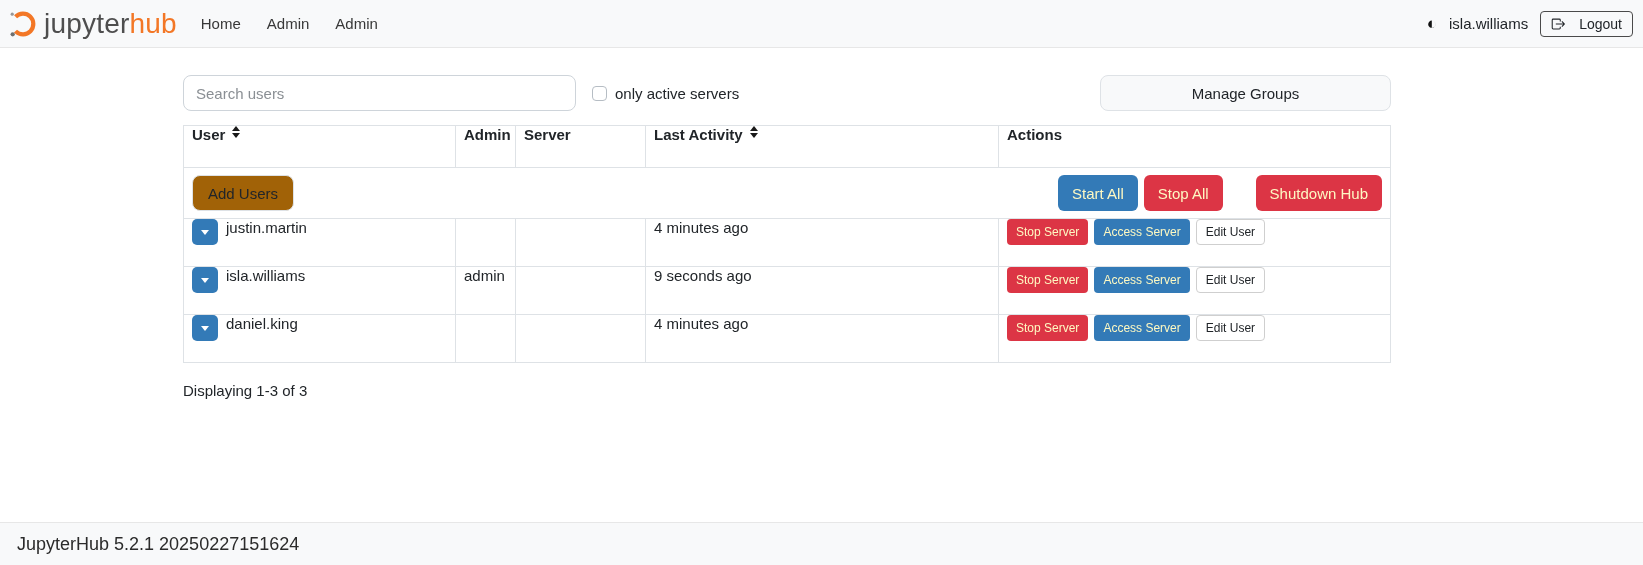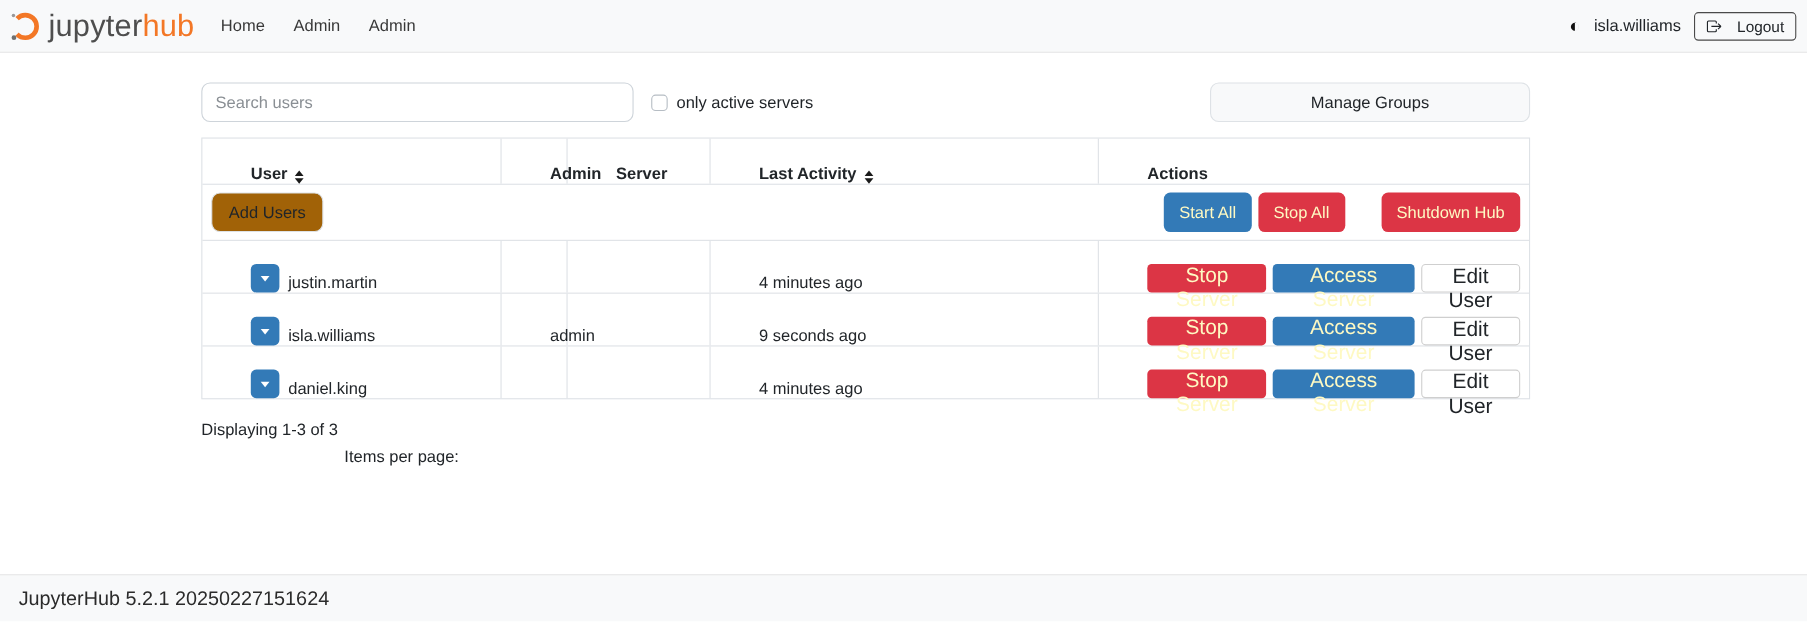--- a/index.html
+++ b/index.html
@@ -26,21 +26,21 @@
   .search-input { width:393px; height:36px; border:1px solid #ced4da; border-radius:8px; padding:0 12px; font-size:15px; font-family:inherit; color:#212529; outline:none; }
   .search-input::placeholder { color:#8a8f94; }
   .active-filter { display:flex; align-items:center; gap:8px; margin-left:16px; }
   .checkbox { appearance:none; -webkit-appearance:none; width:15px; height:15px; border:1px solid #b6bdc4; border-radius:4px; background:#fff; cursor:pointer; }
   .active-filter-label { font-size:15px; color:#212529; }
   .manage-groups-btn { margin-left:auto; width:291px; height:36px; background:#f8f9fa; border:1px solid #dee2e6; border-radius:8px; font-size:15px; color:#212529; cursor:pointer; font-family:inherit; }
 
   
   .user-table { margin-top:14px; border:1px solid #dee2e6; }
   .t-row { display:grid; grid-template-columns:272px 60px 130px 353px 1fr; }
-  .t-cell { padding:0 8px; display:flex; align-items:flex-end; border-right:1px solid #dee2e6; font-size:15px;margin-left:36px; }
+  .t-cell { padding:0 8px; display:flex; align-items:flex-start; border-right:1px solid #dee2e6; font-size:15px; }
   .t-cell:last-child { border-right:none; }
   .header-row { height:41px; }
   .header-row .t-cell { font-weight:bold; }
   .sort-icon { display:inline-flex; flex-direction:column; gap:2px; margin-left:7px; cursor:pointer; }
   .tri-up { width:0; height:0; border-left:4px solid transparent; border-right:4px solid transparent; border-bottom:5px solid #1a1a1a; }
   .tri-down { width:0; height:0; border-left:4px solid transparent; border-right:4px solid transparent; border-top:5px solid #1a1a1a; }
 
   .bulk-row { height:51px; display:flex; align-items:center; padding:0 8px; border-top:1px solid #dee2e6; }
   .add-users-btn { height:36px; padding:0 15px; background:#a16207; border:1px solid #dee2e6; border-radius:8px; font-size:15px; color:#212529; cursor:pointer; font-family:inherit; }
   .bulk-right { margin-left:auto; display:flex; align-items:center; gap:6px; }
@@ -48,21 +48,21 @@
   .btn-primary { background:#337ab7; }
   .btn-danger { background:#dc3545; }
   .bulk-btn { height:36px; padding:0 14px; font-size:15px; }
   .shutdown-btn { margin-left:27px; }
 
   .user-row { height:48px; border-top:1px solid #dee2e6; }
   .dropdown-toggle { width:26px; height:26px; border-radius:5px; background:#337ab7; border:none; display:flex; align-items:center; justify-content:center; cursor:pointer; flex:0 0 auto; }
   .caret { width:0; height:0; border-left:4px solid transparent; border-right:4px solid transparent; border-top:5px solid #fff; }
   .user-name { margin-left:8px; }
   .row-actions { gap:6px; }
-  .row-btn { height:26px; padding:0 9px; font-size:19px; border-radius:4px; }
+  .row-btn { height:26px; padding:0 9px; font-size:12px; border-radius:4px; }
   .btn-light { background:#fff; border:1px solid #cfcfcf; color:#212529; }
 
   
   .display-summary { margin-top:19px; font-size:15px; }
   .pager-label { margin-left:130px; margin-top:8px; font-size:15px; }
   .pager-controls { margin-top:7px; display:flex; align-items:center; }
   .page-btn { height:31px; background:#f8f9fa; border:1px solid #dee2e6; border-radius:6px; color:#6c757d; font-size:14px; padding:0 12px; cursor:pointer; font-family:inherit; }
   .next-btn { margin-left:11px; }
   .per-page-input { margin-left:11px; width:221px; height:34px; border:1px solid #ced4da; border-radius:8px; padding:0 12px; font-size:15px; font-family:inherit; color:#212529; outline:none; }
 
@@ -216,19 +216,18 @@
       <div class="t-cell row-actions">
         <button class="btn btn-danger row-btn">Stop Server</button>
         <button class="btn btn-primary row-btn">Access Server</button>
         <button class="btn btn-light row-btn">Edit User</button>
       </div>
     </div>
 
   </div>
 
   <div class="display-summary">Displaying 1-3 of 3</div>
-  <div class="pager-label">Items per page:</div>
 
 </div>
 
 <div class="footer">
   <span>JupyterHub 5.2.1 20250227151624</span>
 </div>
 
 </body></html>

